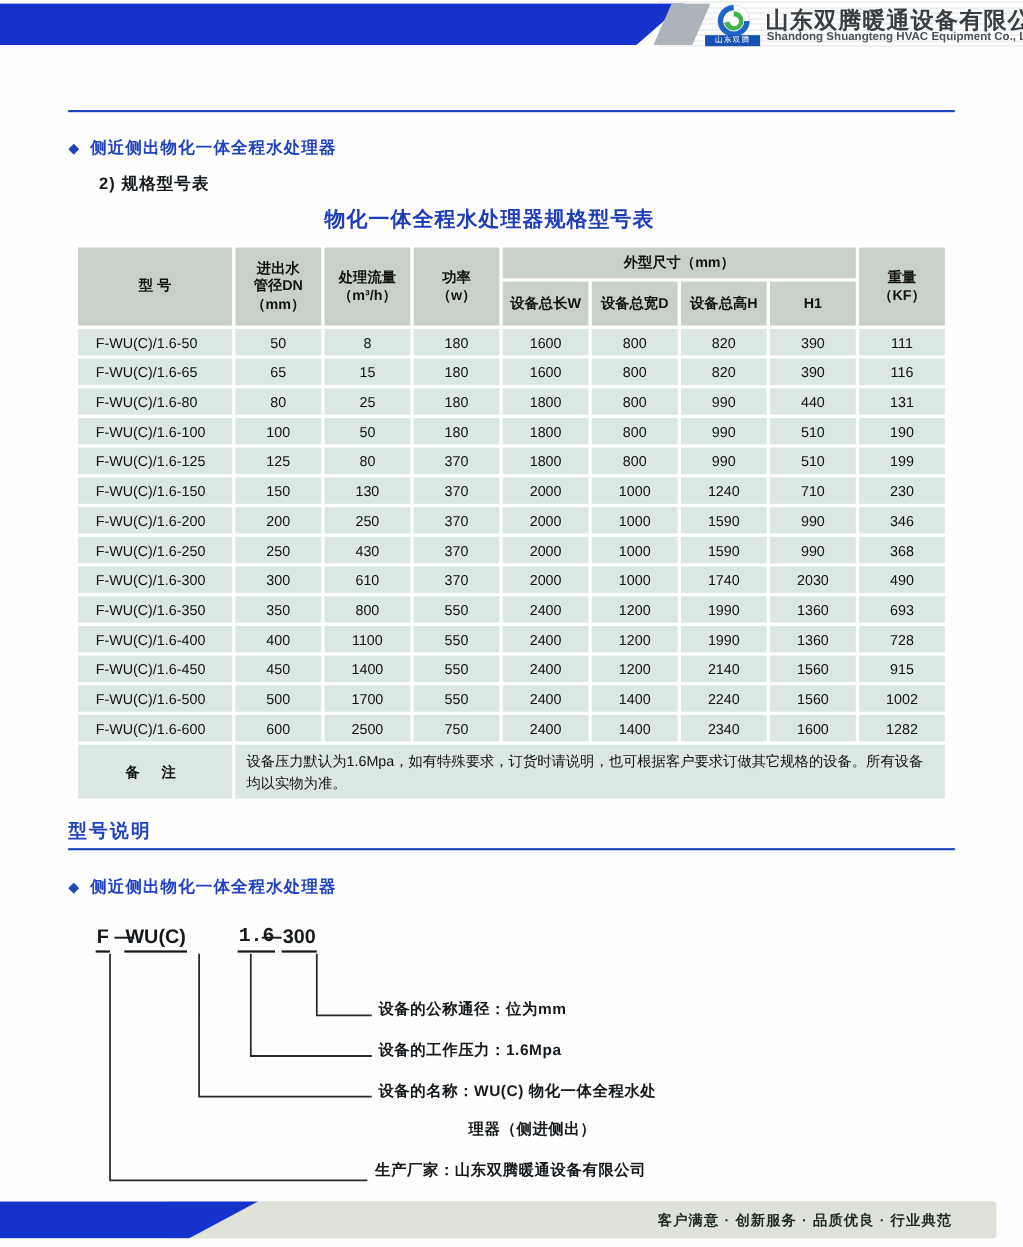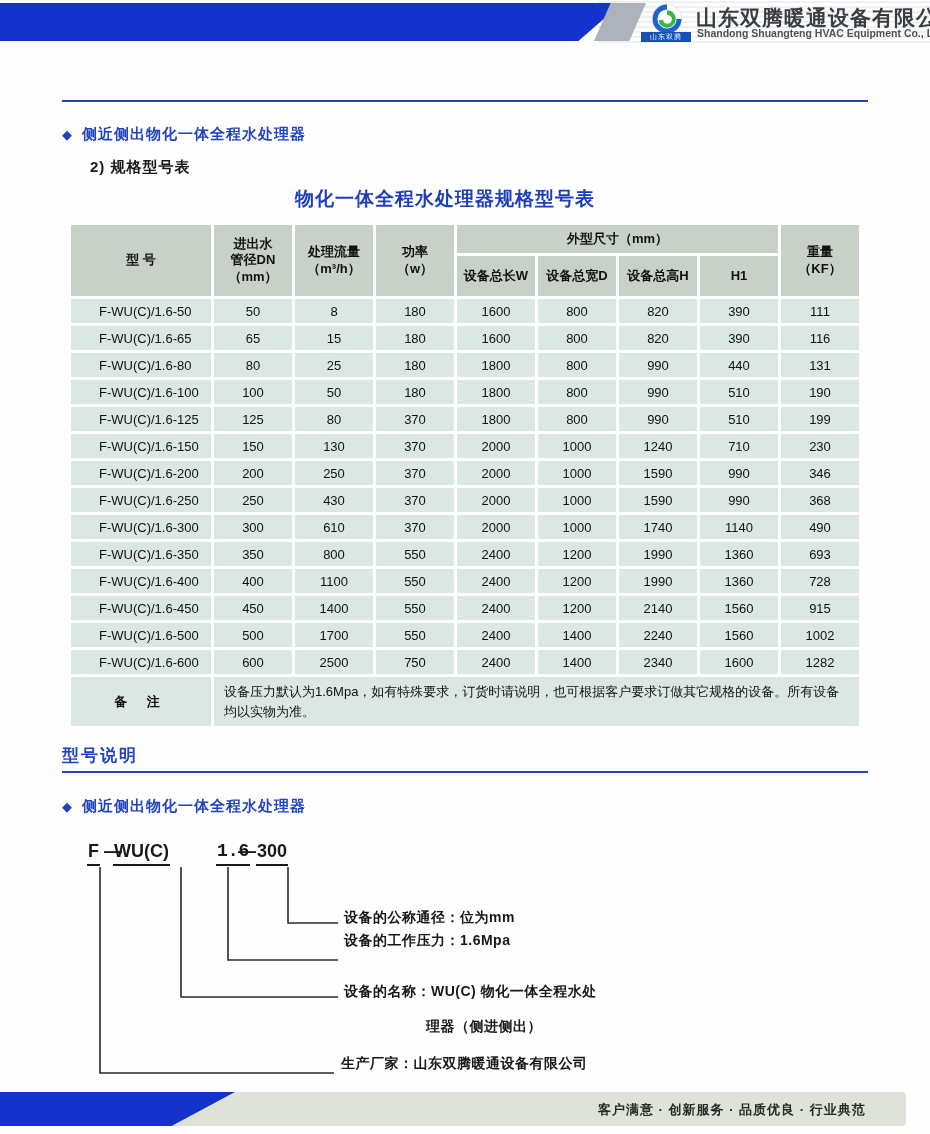--- a/index.html
+++ b/index.html
@@ -34,32 +34,32 @@
   .tbl-title{position:absolute;left:0;top:186px;width:890px;text-align:center;font-size:19px;
     font-weight:bold;color:#1e3db8;letter-spacing:1px;}
   
   table.spec{position:absolute;left:68px;top:222px;width:794px;border-collapse:separate;
     border-spacing:3px;table-layout:fixed;background:#fff;}
   table.spec th{background:#c8d1c8;font-size:13px;font-weight:bold;text-align:center;
     vertical-align:middle;white-space:pre-line;line-height:1.25;padding:1px 0;color:#111;}
   tr.h1{height:28px;} tr.h2{height:40px;}
   table.spec td{background:#dbe7e3;font-size:13px;text-align:center;vertical-align:middle;
     height:24px;padding:0;color:#111;}
-  table.spec td.model-cell{text-align:left;padding-left:28px;}
+  table.spec td.model-cell{text-align:left;padding-left:16px;}
   td.note-label{letter-spacing:8px;font-weight:bold;}
   td.note-text{text-align:left !important;padding:5px 10px !important;line-height:1.5;height:38px !important;}
   
   .diagram{position:absolute;left:0;top:835px;width:930px;height:255px;}
   .code-seg{position:absolute;top:4px;font-size:18px;font-weight:bold;color:#15191c;
     border-bottom:2px solid #15191c;padding:0 1px 1px 1px;line-height:24px;}
   .code-dash{border-bottom:none;}
   .d-f{left:87px;} .d-h1{left:103px;} .d-wu{left:113px;} .d-16{left:216px;font-family:Liberation Mono, monospace;} .d-h2{left:237px;} .d-300{left:256px;}
   .dg-lines{position:absolute;left:0;top:0;width:930px;height:255px;pointer-events:none;}
   .dg-label{position:absolute;font-size:14px;font-weight:600;color:#15191c;white-space:nowrap;letter-spacing:0.5px;}
-  .L1{left:344px;top:74px;} .L2{left:344px;top:97px;} .L3{left:344px;top:148px;}
+  .L1{left:344px;top:74px;} .L2{left:344px;top:111px;} .L3{left:344px;top:148px;}
   .L4{left:426px;top:183px;} .L5{left:341px;top:220px;}
   
   .ftr-band{position:absolute;left:152px;top:1092px;width:754px;height:34px;background:#dee2d8;
     border-radius:0 4px 4px 0;}
   .ftr-blue{position:absolute;left:0;top:1092px;width:235px;height:34px;background:#1532cc;
     clip-path:polygon(0 0,100% 0,73% 100%,0 100%);}
   .ftr-slogan{position:absolute;left:598px;top:1101px;font-size:13px;font-weight:bold;color:#1d2b22;
     letter-spacing:1px;white-space:nowrap;}
 </style>
 </head>
@@ -213,21 +213,21 @@
           <td>368</td>
         </tr>
         <tr>
           <td class="model-cell">F-WU(C)/1.6-300</td>
           <td>300</td>
           <td>610</td>
           <td>370</td>
           <td>2000</td>
           <td>1000</td>
           <td>1740</td>
-          <td>1140</td>
+          <td>2030</td>
           <td>490</td>
         </tr>
         <tr>
           <td class="model-cell">F-WU(C)/1.6-350</td>
           <td>350</td>
           <td>800</td>
           <td>550</td>
           <td>2400</td>
           <td>1200</td>
           <td>1990</td>

